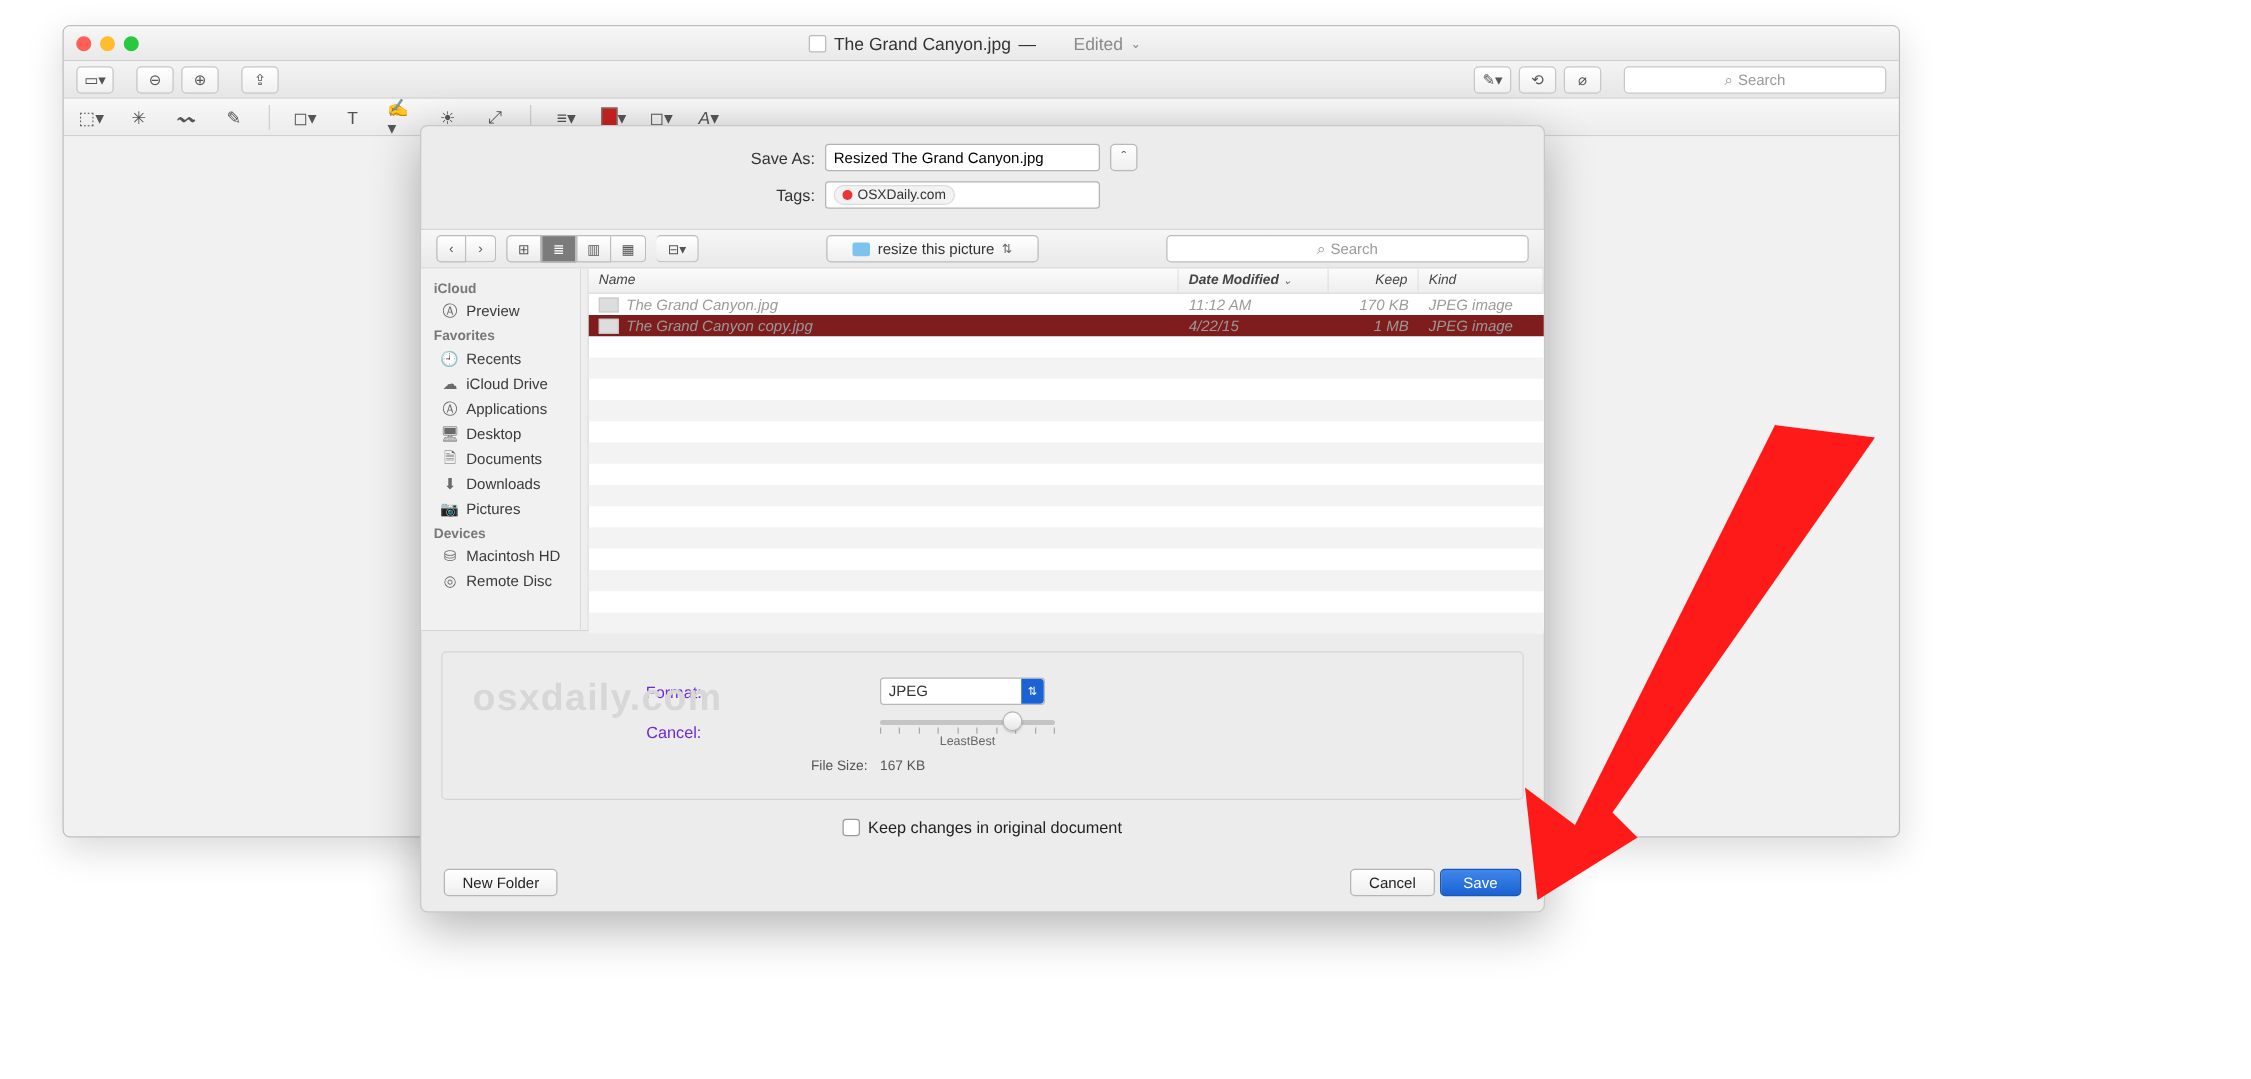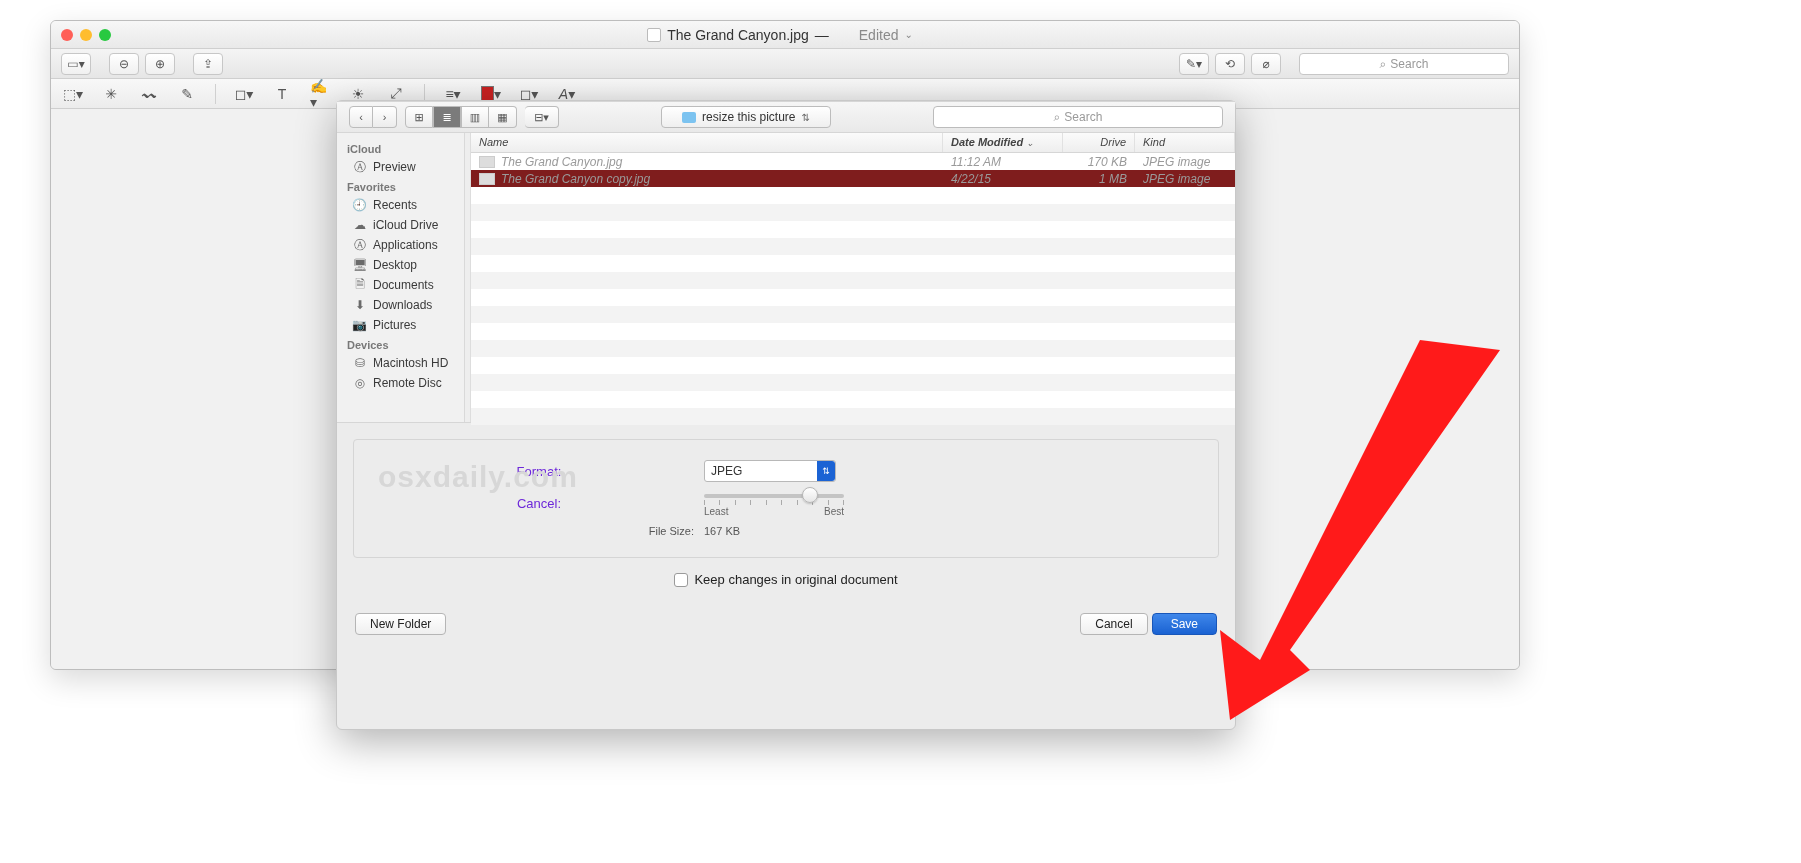--- a/index.html
+++ b/index.html
@@ -84,21 +84,21 @@
 .optrow { display:flex; align-items:center; margin-bottom:8px;}
 .optrow .olbl{ width:330px; text-align:center; font-size:13px; color:#6d28d9;}
 .selectbox { width:132px; height:22px; border:1px solid #b8b8b8; background:#fff; border-radius:3px; display:flex;align-items:center; position:relative; font-size:12px;}
 .selectbox .sval{flex:1;padding:0 6px;}
 .selectbox .sarrow{width:18px;background:#1b63d4;color:#fff;display:flex;align-items:center;justify-content:center;font-size:9px;height:100%;border-radius:0 3px 3px 0;}
 .slider { width:140px; position:relative;}
 .slidertrack{height:4px;background:#c4c4c4;border-radius:2px;position:relative;top:4px;}
 .sliderknob{position:absolute;top:-3px;left:98px;width:16px;height:16px;border-radius:50%;background:linear-gradient(#fff,#e6e6e6);border:1px solid #b6b6b6;box-shadow:0 1px 2px rgba(0,0,0,0.2);}
 .ticks{display:flex;justify-content:space-between;margin-top:6px;}
 .tick{width:1px;height:5px;background:#aaa;}
-.sliderlbls{display:flex;justify-content:space-between;font-size:10px;color:#666;margin-top:1px;}
+.sliderlbls{display:flex;justify-content:center;font-size:10px;color:#666;margin-top:1px;}
 .filesize{display:flex;font-size:11px;color:#555;margin-top:4px;}
 .filesize .olbl{width:330px;text-align:right;padding-right:10px;}
 
 .keepchk { text-align:center; font-size:13px; margin-top:14px; display:flex;align-items:center;justify-content:center;gap:6px;color:#222;}
 .chkbox{width:14px;height:14px;border:1px solid #9a9a9a;border-radius:3px;background:#fff;}
 
 .sh-btns { display:flex; align-items:center; padding: 10px 18px 14px; }
 .btn { height:22px; padding:0 14px; border:1px solid #b5b5b5; border-radius:4px; background:linear-gradient(#fff,#efefef); font-size:12px; color:#222;}
 .btn.primary { background:linear-gradient(#3f87ea,#1a62d2); color:#fff; border-color:#1856b9; padding:0 18px;}
 .btngap{flex:1;}
@@ -160,20 +160,36 @@
     <span class="ticon2">≡▾</span>
     <span class="ticon2"><span class="clrswatch"></span>▾</span>
     <span class="ticon2">◻▾</span>
     <span class="ticon2"><i>A</i>▾</span>
   </div>
 
   <div class="canvas"></div>
 </div>
 
 <div class="sheet">
+  <div class="sh-top">
+    <div class="row">
+      <div class="lbl">Save As:</div>
+      <input class="txtin saveas" value="Resized The Grand Canyon.jpg" style="">
+      <div class="expand">ˆ</div>
+    </div>
+    <div class="row">
+      <div class="lbl">Tags:</div>
+      <div class="txtin tagsin">
+        <span class="tagpill">
+          <span class="tdot"></span>
+          <span>OSXDaily.com</span>
+        </span>
+      </div>
+    </div>
+  </div>
 
   <div class="sh-nav">
     <div class="navseg">
       <div class="s">‹</div>
       <div class="s">›</div>
     </div>
     <div class="navseg viewseg">
       <div class="s">⊞</div>
       <div class="s active">≣</div>
       <div class="s">▥</div>
@@ -243,21 +259,21 @@
           <span>Remote Disc</span>
         </div>
     </div>
 
     <div class="filearea">
       <div class="scrolldiv"></div>
       <div class="files">
         <div class="colhdr">
           <div class="ch name">Name</div>
           <div class="ch dm"><b>Date Modified</b><span class="sorticon">⌄</span></div>
-          <div class="ch sz">Drive</div>
+          <div class="ch sz">Keep</div>
           <div class="ch kd">Kind</div>
         </div>
         <div class="filerow">
           <div class="fc name">
               <span class="fimg"></span>
               <span>The Grand Canyon.jpg</span>
             </div>
           <div class="fc dm">11:12 AM</div>
           <div class="fc sz">170 KB</div>
           <div class="fc kd">JPEG image</div>

